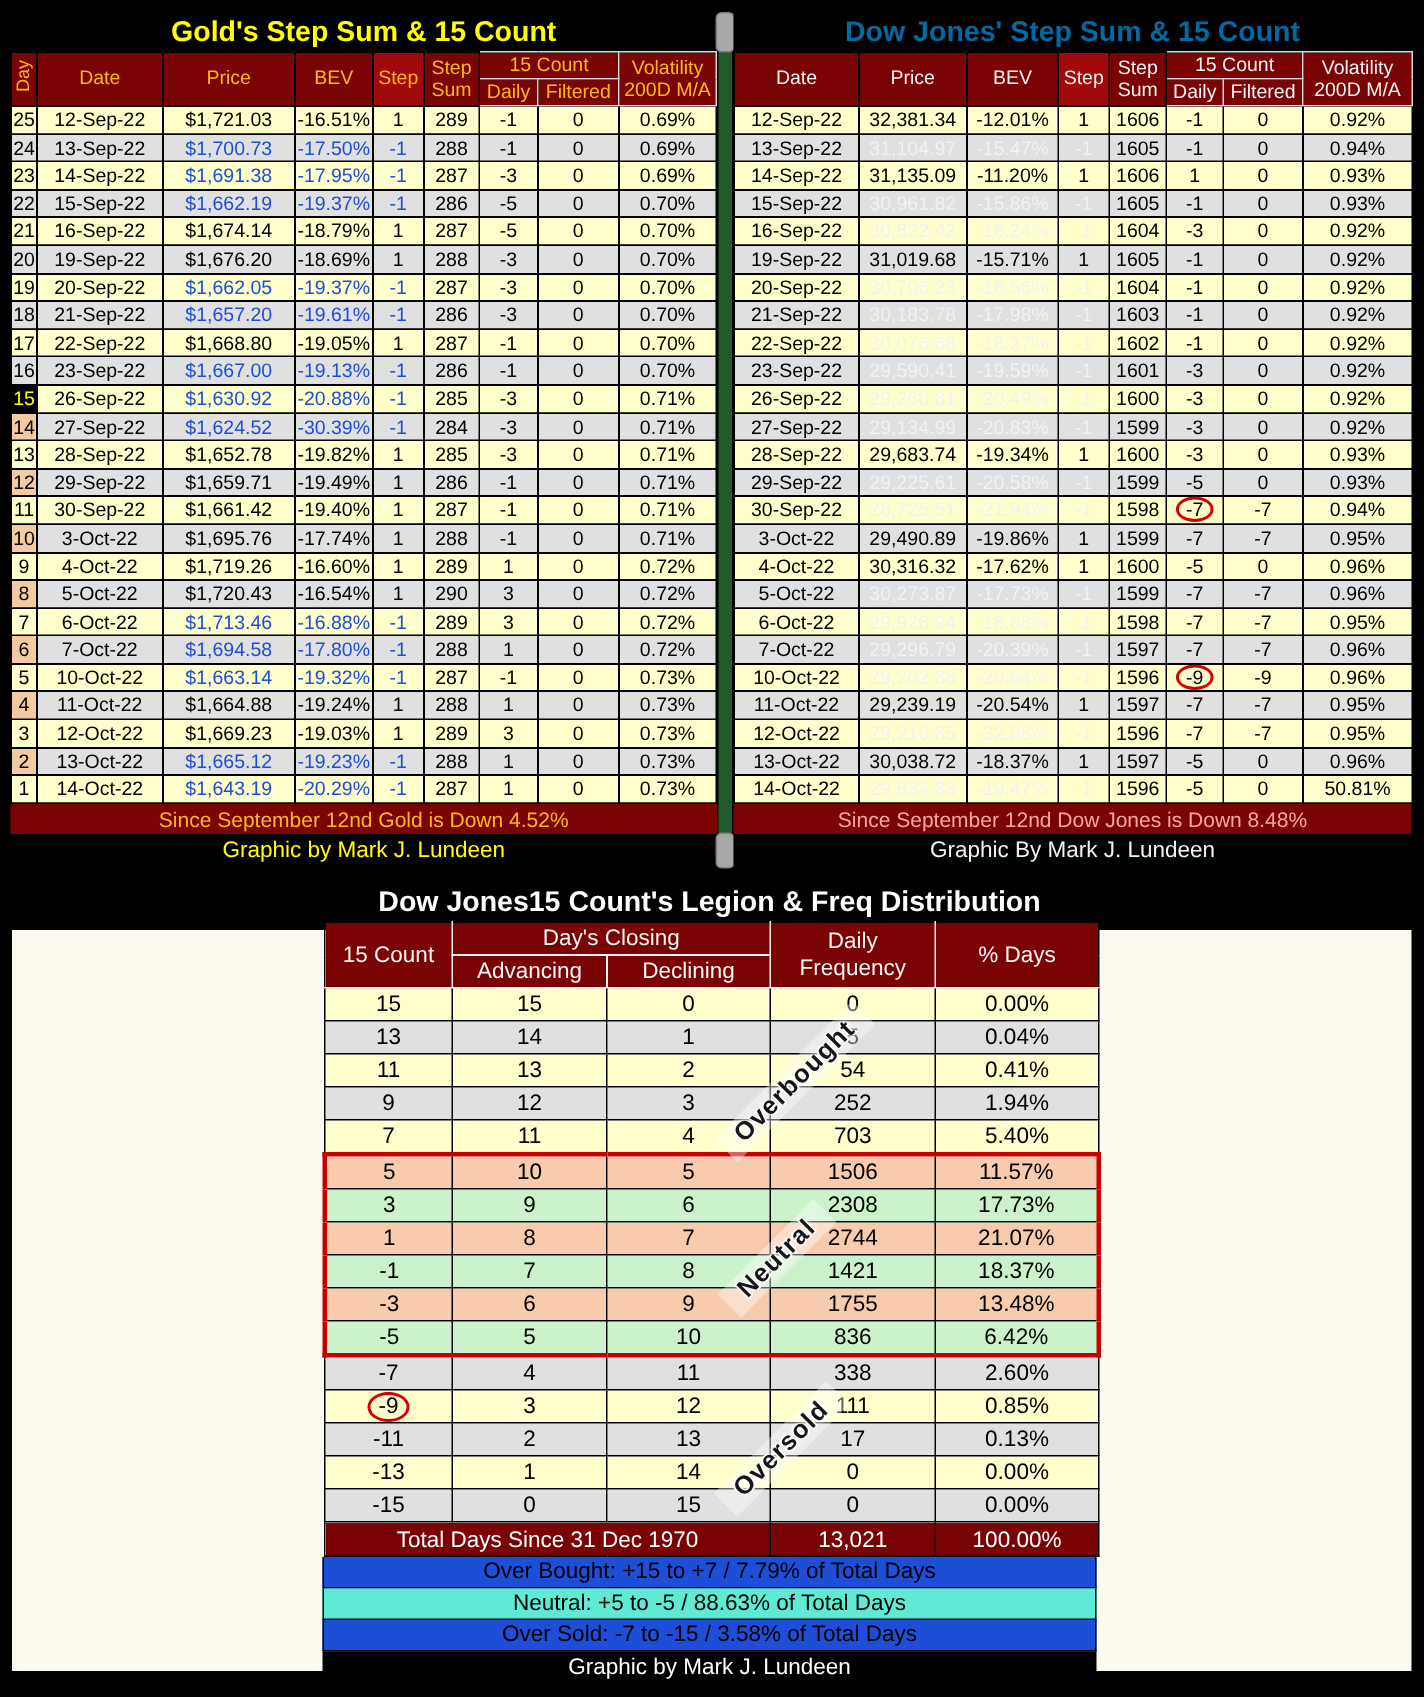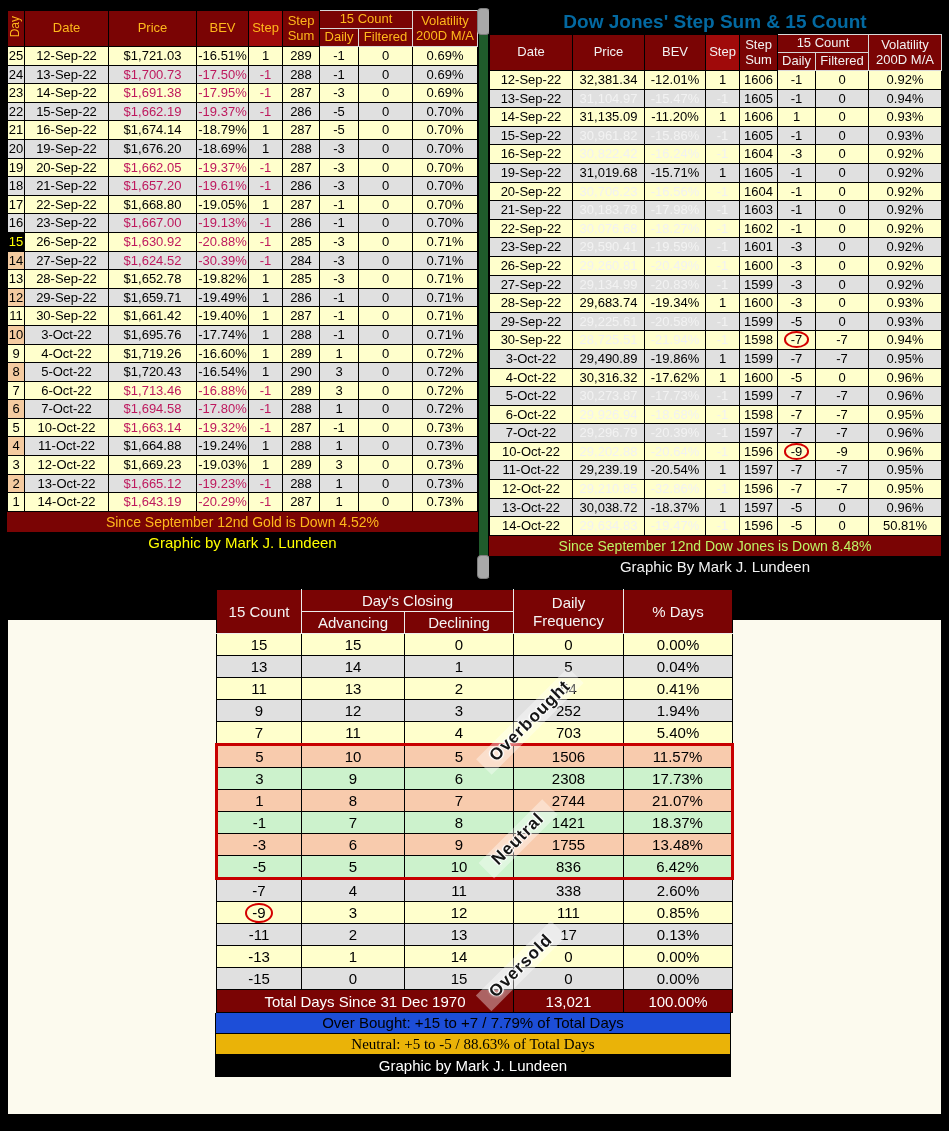--- a/index.html
+++ b/index.html
@@ -19,28 +19,28 @@
   table.steps thead tr{height:18px;}
   table.steps thead th{background:#7A0404;font-weight:normal;font-size:13px;text-align:center;line-height:1.15;}
   .gold-panel thead th{color:#FFB81C;}
   .dow-panel thead th{color:#F2F2F2;}
   table.steps thead th.lt{border-color:#D8D8D8;}
   table.steps thead th.step-hdr{background:#A00A0A;}
   table.steps td{height:17.6px;line-height:17.6px;font-size:13px;text-align:center;color:#000;white-space:nowrap;}
   tr.cream td{background:#FFFFCC;}
   tr.gray td{background:#E0E0E0;}
   td.hl{background:#A00A0A;}
-  .gold-panel td.hl{color:#be185d;}
+  .gold-panel td.hl{color:#1d4ed8;}
   .dow-panel td.hl{color:#F2F2F2;}
   td.day-black{background:#000 !important;color:#FFFF00 !important;}
   td.day-peach{background:#F4CBA0 !important;}
   .vday{writing-mode:vertical-rl;transform:rotate(180deg);font-size:12px;letter-spacing:0;}
   .since{height:20px;line-height:20px;background:#7A0404;text-align:center;font-size:14px;}
   .gold-panel .since{color:#FFB81C;}
-  .dow-panel .since{color:#bef264;}
+  .dow-panel .since{color:#fca5a5;}
   .credit{height:21px;line-height:21px;background:#000;text-align:center;font-size:15px;}
   .gold-panel .credit{color:#FFFF00;}
   .dow-panel .credit{color:#F2F2F2;}
 
   
   .rc{display:inline-block;box-sizing:border-box;border:2px solid #D40000;border-radius:50%;
       padding:0 5px;height:17px;line-height:13px;margin:-2px -5px;}
 
   
   .divider{position:absolute;left:477px;top:8px;width:13px;height:571px;}
@@ -66,37 +66,38 @@
   td.freq,td.pct{text-align:right;padding-right:7px;}
   tr.band td:first-child{border-left:3px solid #C80000;}
   tr.band td:last-child{border-right:3px solid #C80000;}
   tr.band-top td{border-top:3px solid #C80000;}
   tr.band-bottom td{border-bottom:3px solid #C80000;}
   tr.total td{background:#7A0404;color:#FFF;height:22px;font-size:15px;}
   tr.total td.freq,tr.total td.pct{border-left:1px solid #EDEDED;}
   .rc2{display:inline-block;box-sizing:border-box;border:2px solid #D40000;border-radius:50%;
        padding:0 5px;height:20px;line-height:16px;margin:-3px -5px;}
   .zone{height:20px;line-height:20px;text-align:center;font-size:15px;border:1px solid #000;border-top:none;color:#000;}
-  .zone.blue{background:#1d4ed8;} .zone.peachz{background:#eab308;font-family:Liberation Serif, serif;}
+  .zone.blue{background:#1d4ed8;} .zone.peachz{background:#5eead4;}
   .dist-credit{height:22px;line-height:22px;background:#000;color:#FFF;text-align:center;font-size:15px;}
 
   
   .wm{position:absolute;font-weight:bold;font-size:17px;color:#161616;letter-spacing:1px;white-space:nowrap;
       transform:translate(-50%,-50%) rotate(-45deg);background:rgba(255,255,255,0.38);padding:1px 12px;
       text-shadow:0 0 2px #fff,0 0 4px #fff,1px 1px 0 #fff,-1px -1px 0 #fff;}
   .wm.ob{left:315px;top:132px;}
   .wm.nt{left:303px;top:250px;}
   .wm.os{left:306px;top:377px;}
 </style>
 </head>
 <body>
 
 <div class="canvas">
 
   <div class="panel gold-panel">
+    <div class="tbl-title">Gold's Step Sum &amp; 15 Count</div>
     <table class="steps">
       <colgroup>
         <col style="width:17px">
           <col style="width:84px">
           <col style="width:88px">
           <col style="width:52px">
         <col style="width:34px">
           <col style="width:37px">
           <col style="width:39px">
           <col style="width:54px">
@@ -686,20 +687,21 @@
             <td>50.81%</td>
           </tr>
         </tbody>
     </table>
     <div class="since">Since September 12nd Dow Jones is Down 8.48%</div>
     <div class="credit">Graphic By Mark J. Lundeen</div>
   </div>
 
   <div class="ivory"></div>
   <div class="dist-panel">
+    <div class="dist-title">Dow Jones15 Count's Legion &amp; Freq Distribution</div>
     <table class="dist">
       <colgroup>
         <col style="width:85px">
           <col style="width:103px">
           <col style="width:109px">
           <col style="width:110px">
           <col style="width:109px">
       </colgroup>
       <thead>
         <tr>
@@ -830,18 +832,19 @@
       <tfoot>
         <tr class="total">
           <td colspan="3">Total Days Since 31 Dec 1970</td>
           <td class="freq">13,021</td>
           <td class="pct">100.00%</td>
         </tr>
       </tfoot>
     </table>
     <div class="zone blue">Over Bought: +15 to +7  /  7.79% of Total Days</div>
     <div class="zone peachz">Neutral: +5 to -5  /  88.63% of Total Days</div>
+    <div class="zone blue">Over Sold: -7 to -15  /  3.58% of Total Days</div>
     <div class="dist-credit">Graphic by Mark J. Lundeen</div>
     <div class="wm ob">Overbought</div>
     <div class="wm nt">Neutral</div>
     <div class="wm os">Oversold</div>
   </div>
 </div>
 
 </body></html>

